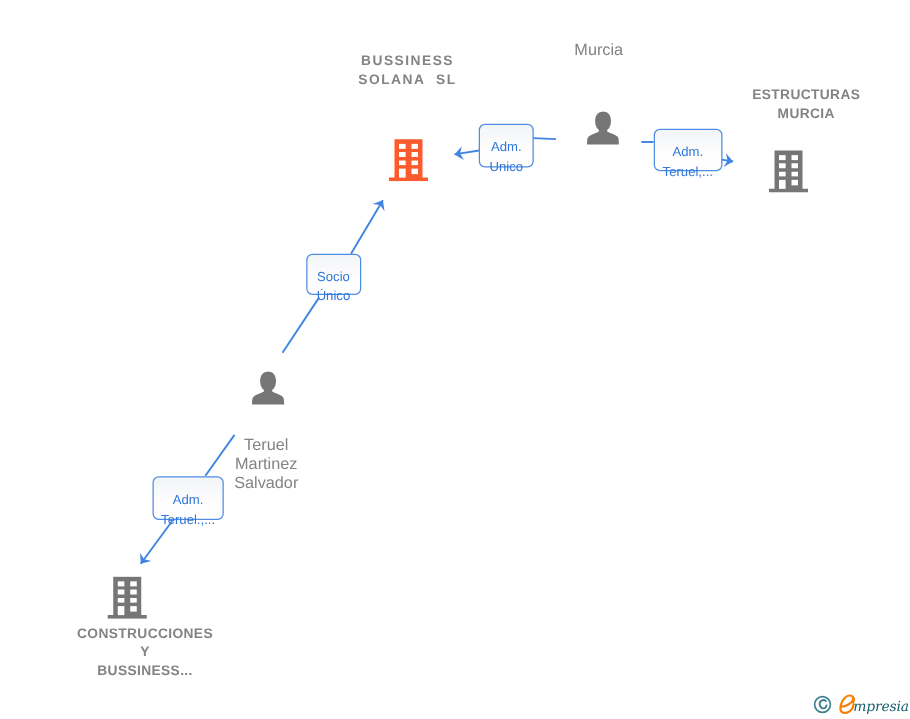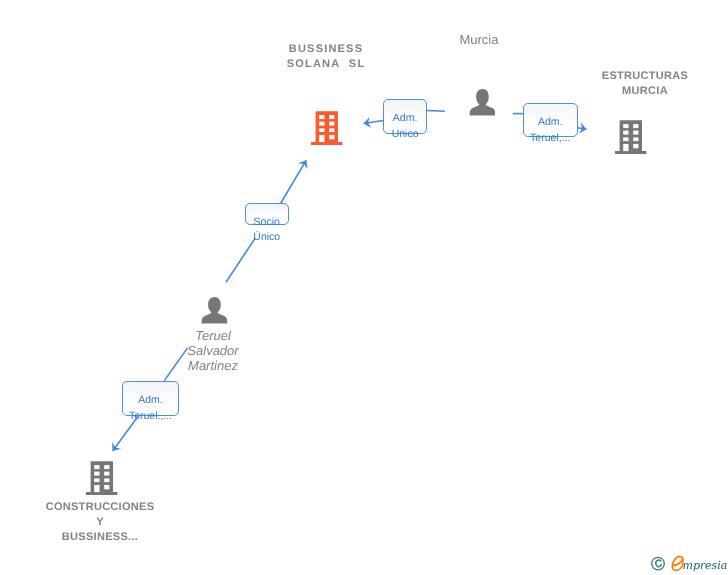--- a/index.html
+++ b/index.html
@@ -110,24 +110,24 @@
         <rect x="8.2" y="10.6" width="5.3" height="4.0"></rect>
         <rect x="18.2" y="10.6" width="5.2" height="4.0"></rect>
         <rect x="8.2" y="17.4" width="5.3" height="3.7"></rect>
         <rect x="18.2" y="17.4" width="5.2" height="3.7"></rect>
         <rect x="8.2" y="23.9" width="5.3" height="7.2"></rect>
         <rect x="18.2" y="23.9" width="5.2" height="4.4"></rect>
       </g>
     </svg>
   </div>
 
-  <div class="nlabel person" style="left:113px;top:328px;width:200px;font-style:italic;">
+  <div class="nlabel person" style="left:113px;top:348px;width:200px;">
     <div>Teruel</div>
+    <div>Martinez</div>
     <div>Salvador</div>
-    <div>Martinez</div>
   </div>
   <div class="node" style="left:201.4px;top:296.8px;">
     <svg width="26.9" height="27" viewBox="0 0 26.2 27">
       <path fill="#767676" d="
         M13.2,0.1
         C9.2,0.1 6.75,3.3 6.75,7.6
         C6.75,10.35 7.5,12.65 8.7,14.05
         C9.3,14.75 9.9,15.1 9.9,15.6
         C9.9,16.35 8.7,16.9 6.9,17.5
         C4.4,18.35 2.5,19.25 1.5,20.4
@@ -137,21 +137,21 @@
         L25.8,23.0
         C25.75,22.1 25.45,21.25 24.7,20.4
         C23.7,19.25 21.8,18.35 19.3,17.5
         C17.5,16.9 16.3,16.35 16.3,15.6
         C16.3,15.1 16.9,14.75 17.5,14.05
         C18.7,12.65 19.45,10.35 19.45,7.6
         C19.45,3.3 17.2,0.1 13.2,0.1 Z"></path>
     </svg>
   </div>
 
-  <div class="nlabel company" style="left:0px;top:499.5px;width:200px;">
+  <div class="nlabel company" style="left:16px;top:499.5px;width:200px;">
     <div>CONSTRUCCIONES</div>
     <div>Y</div>
     <div>BUSSINESS...</div>
   </div>
   <div class="node" style="left:85.5px;top:460.5px;">
     <svg width="32" height="34" viewBox="0 0 32 34">
       <path fill="#767676" d="M4.6,0.3 H27.0 V31.0 H4.6 Z M0.0,31.0 H31.4 V33.9 H0.0 Z"></path>
       <g fill="#ffffff">
         <rect x="8.2" y="4.1" width="5.3" height="4.0"></rect>
         <rect x="18.2" y="4.1" width="5.2" height="4.0"></rect>
@@ -168,21 +168,21 @@
   <div class="rel" style="left:383.4px;top:99.4px;width:43.4px;height:34.7px;">
     <div>Adm.</div>
     <div>Unico</div>
   </div>
 
   <div class="rel" style="left:522.6px;top:103.1px;width:55.3px;height:34.4px;">
     <div>Adm.</div>
     <div>Teruel,...</div>
   </div>
 
-  <div class="rel" style="left:245.0px;top:203.0px;width:43.5px;height:22px;">
+  <div class="rel" style="left:245.0px;top:203.0px;width:43.5px;height:33px;">
     <div>Socio</div>
     <div>Único</div>
   </div>
 
   <div class="rel" style="left:122.4px;top:381.2px;width:56.2px;height:34.4px;">
     <div>Adm.</div>
     <div>Teruel.,...</div>
   </div>
 
   <div class="logo" style="left:650px;top:554px;">

